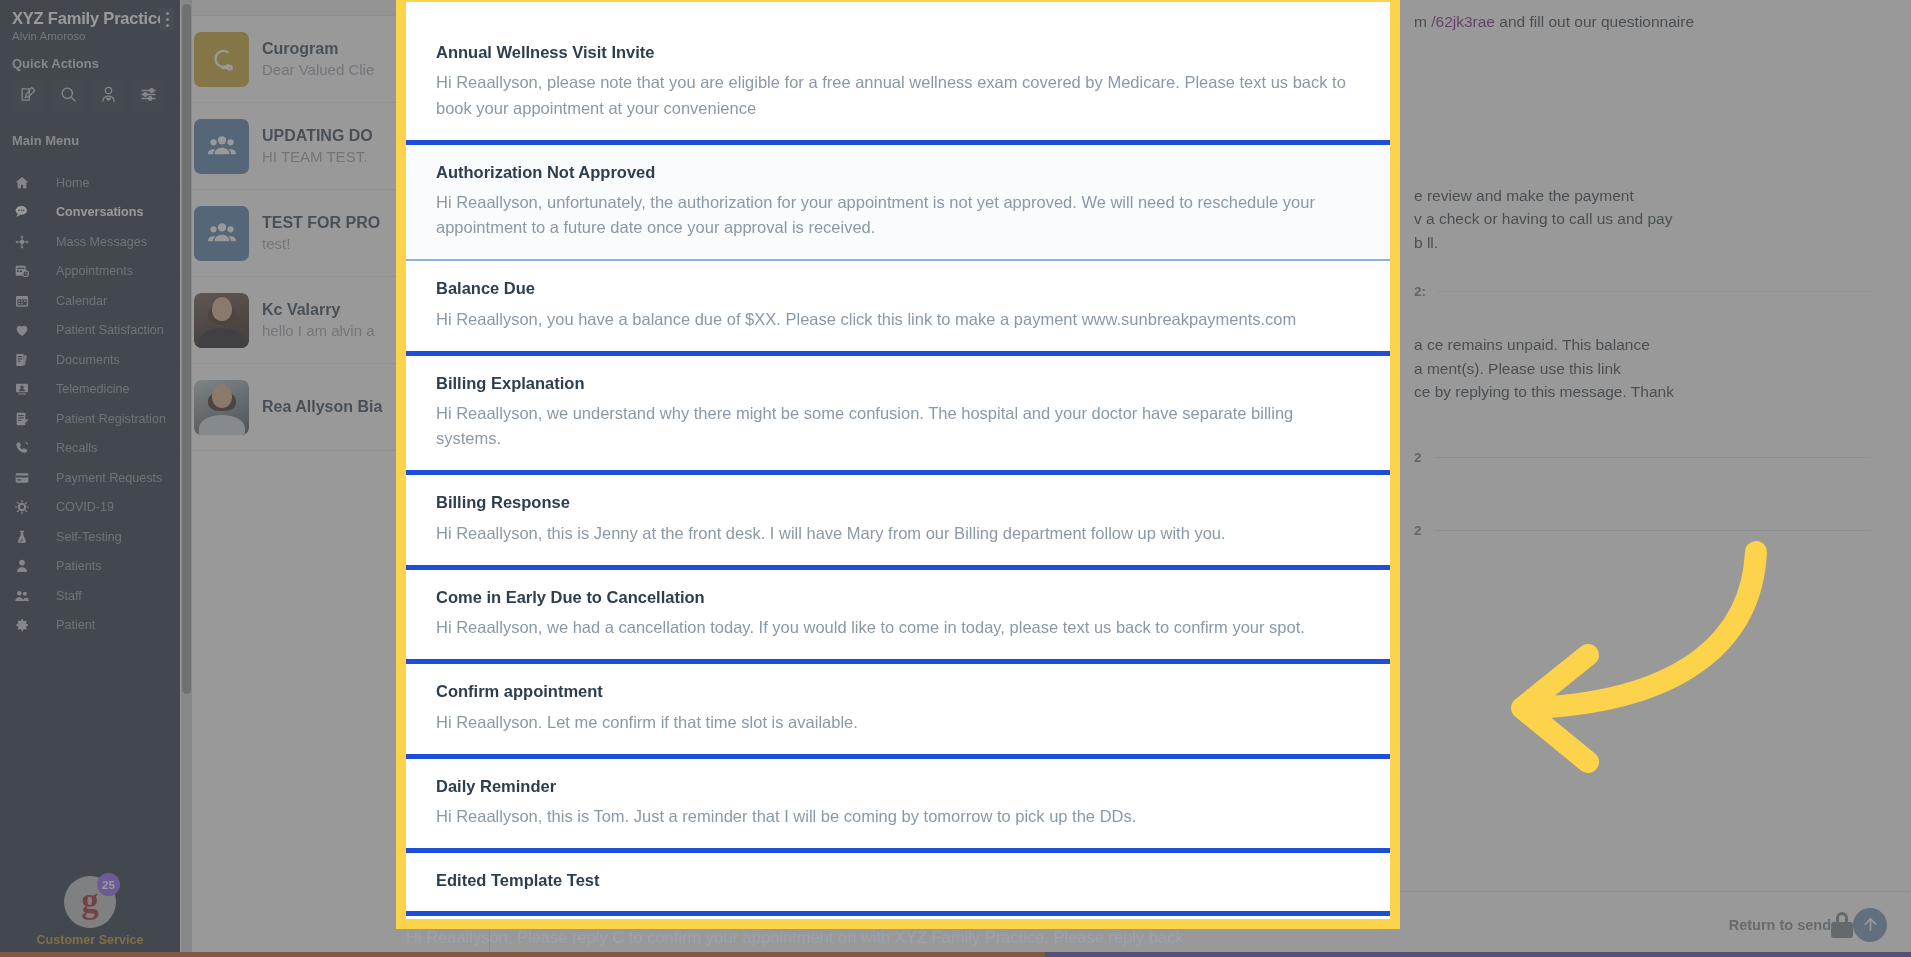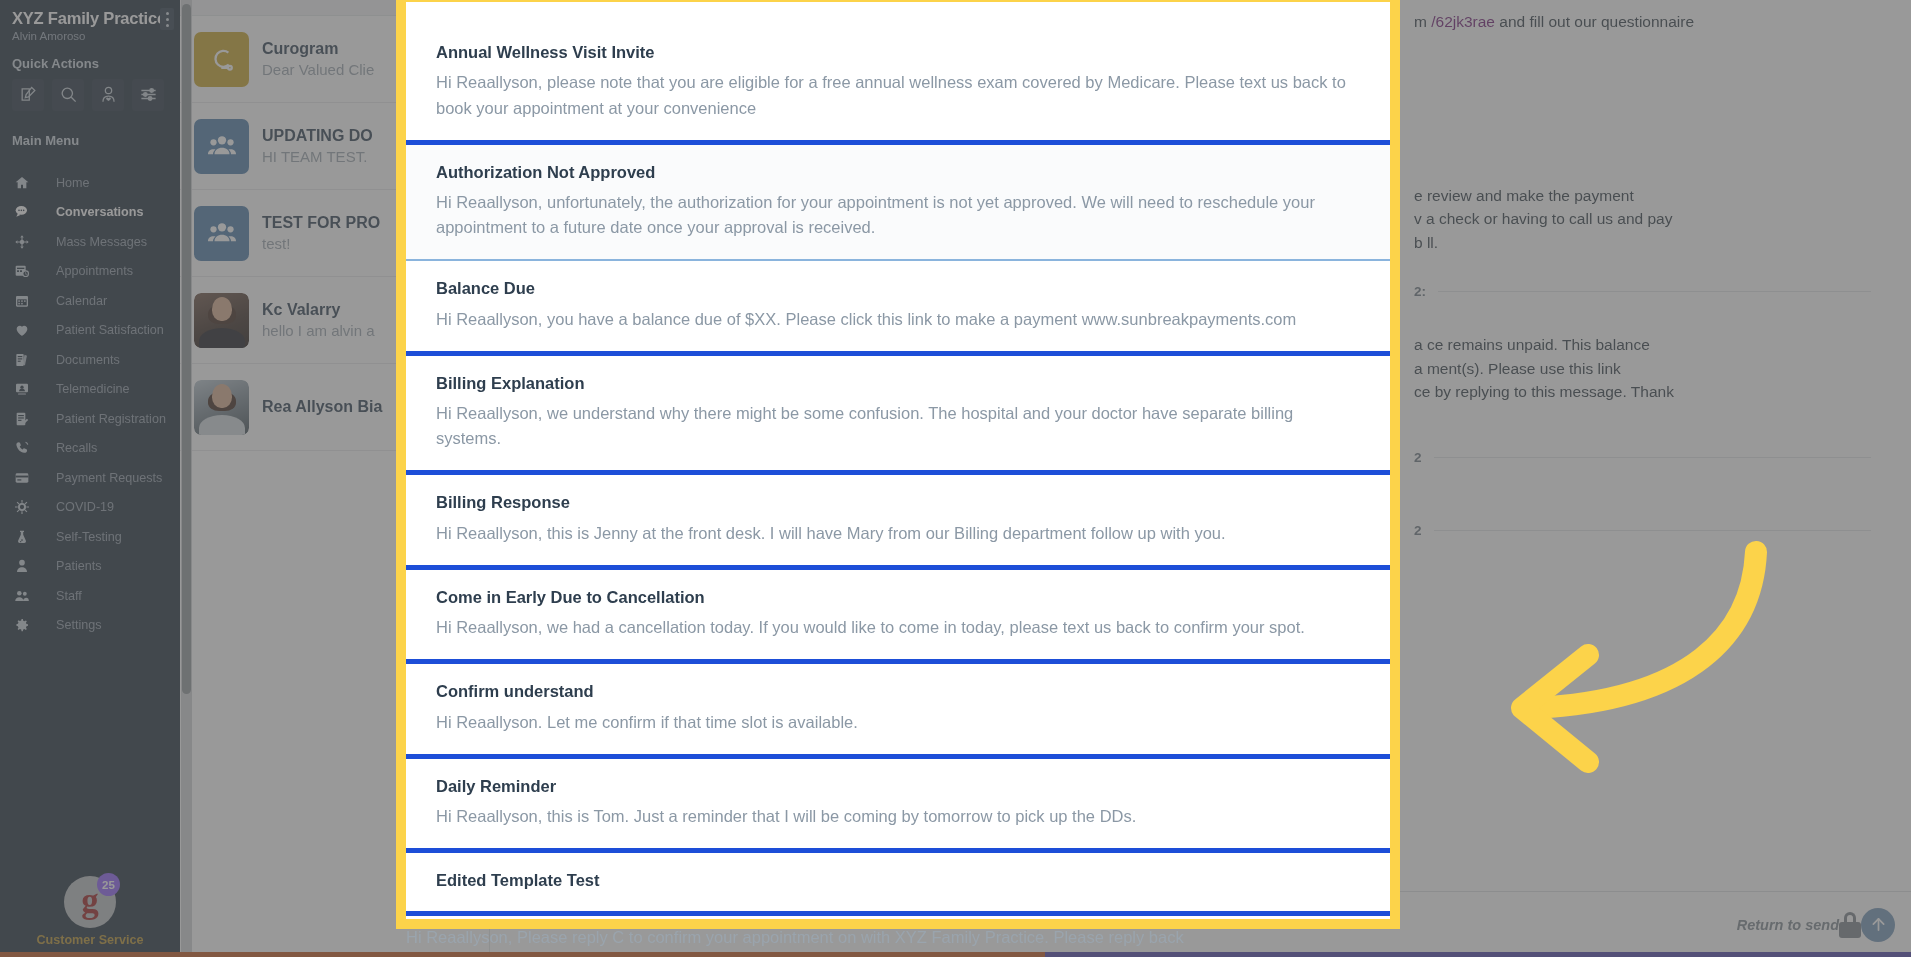--- a/index.html
+++ b/index.html
@@ -99,21 +99,21 @@
   .chat { flex: 1; position: relative; background: #fff; height: 957px; }
   .chat-body { position: absolute; inset: 0 0 66px 0; padding: 10px 40px 0 24px; }
   .msg-line { font-size: 15.5px; color: #2f3b44; line-height: 1.52; white-space: nowrap; }
   .msg-line .lnk { color: #701a75; }
   .day-div { display: flex; align-items: center; gap: 12px; margin: 10px 0 8px 0; }
   .day-div .lbl { font-size: 13.5px; font-weight: 700; color: #6b7780; white-space: nowrap; }
   .day-div .ln { flex: 1; height: 1px; background: #e2e5e7; }
   .chat-foot {
     position: absolute; left: 0; right: 0; bottom: 0; height: 66px;
     border-top: 1px solid #dcdfe1; background: #fff;
-    display: flex; align-items: center; justify-content: flex-end; padding-right: 16px; font-style: italic;
+    display: flex; align-items: center; justify-content: flex-end; padding-right: 24px;
   }
   .ret-send { font-size: 14.5px; font-weight: 700; color: #7c868e; }
   .lock { width: 22px; height: 26px; position: relative; }
   .lock .shk { position:absolute; left:5px; top:0; width:12px; height:11px; border:3.5px solid #7a8289; border-bottom:none; border-radius:7px 7px 0 0; }
   .lock .bod { position:absolute; left:0; bottom:0; width:22px; height:16px; background:#7a8289; border-radius:3px; }
   .send-btn { width: 34px; height: 34px; border-radius: 50%; background: #6f93b5; display:flex; align-items:center; justify-content:center; }
 
   
   .strip-orange { position:absolute; left:0; bottom:0; height:5px; background:#c2541c; }
   .strip-purple { position:absolute; bottom:0; height:5px; background:#4b3fa8; }
@@ -355,21 +355,21 @@
               </svg>
             </span>
             <span>Staff</span>
           </div>
           <div class="menu-item">
             <span class="mi-icon">
               <svg width="16" height="16" viewBox="0 0 24 24" fill="currentColor" stroke="none">
                 <path d="M12 8.4A3.6 3.6 0 1 0 12 15.6 3.6 3.6 0 0 0 12 8.4zm9 4.6v-2l-2.3-.5a7 7 0 0 0-.8-2l1.3-2-1.4-1.4-2 1.3a7 7 0 0 0-2-.8L13.3 3h-2l-.5 2.3a7 7 0 0 0-2 .8l-2-1.3L5.4 6.2l1.3 2a7 7 0 0 0-.8 2L3.6 10.7v2.6L5.9 14a7 7 0 0 0 .8 2l-1.3 2 1.4 1.4 2-1.3a7 7 0 0 0 2 .8l.5 2.3h2l.5-2.3a7 7 0 0 0 2-.8l2 1.3 1.4-1.4-1.3-2a7 7 0 0 0 .8-2z"></path>
               </svg>
             </span>
-            <span>Settings</span>
+            <span>Patient</span>
           </div>
         </div>
 
       <div class="sb-foot">
         <div class="cs-logo">
           <span class="g">g</span>
           <span class="cs-badge">25</span>
         </div>
         <div class="cs-label">Customer Service</div>
       </div>
@@ -525,21 +525,21 @@
         </div>
         <div class="tpl-item">
           <div class="tpl-title">Billing Response</div>
           <div class="tpl-body">Hi Reaallyson, this is Jenny at the front desk. I will have Mary from our Billing department follow up with you.</div>
         </div>
         <div class="tpl-item">
           <div class="tpl-title">Come in Early Due to Cancellation</div>
           <div class="tpl-body">Hi Reaallyson, we had a cancellation today. If you would like to come in today, please text us back to confirm your spot.</div>
         </div>
         <div class="tpl-item">
-          <div class="tpl-title">Confirm understand</div>
+          <div class="tpl-title">Confirm appointment</div>
           <div class="tpl-body">Hi Reaallyson. Let me confirm if that time slot is available.</div>
         </div>
         <div class="tpl-item">
           <div class="tpl-title">Daily Reminder</div>
           <div class="tpl-body">Hi Reaallyson, this is Tom. Just a reminder that I will be coming by tomorrow to pick up the DDs.</div>
         </div>
         <div class="tpl-item">
           <div class="tpl-title">Edited Template Test</div>
         </div>
       </div>

